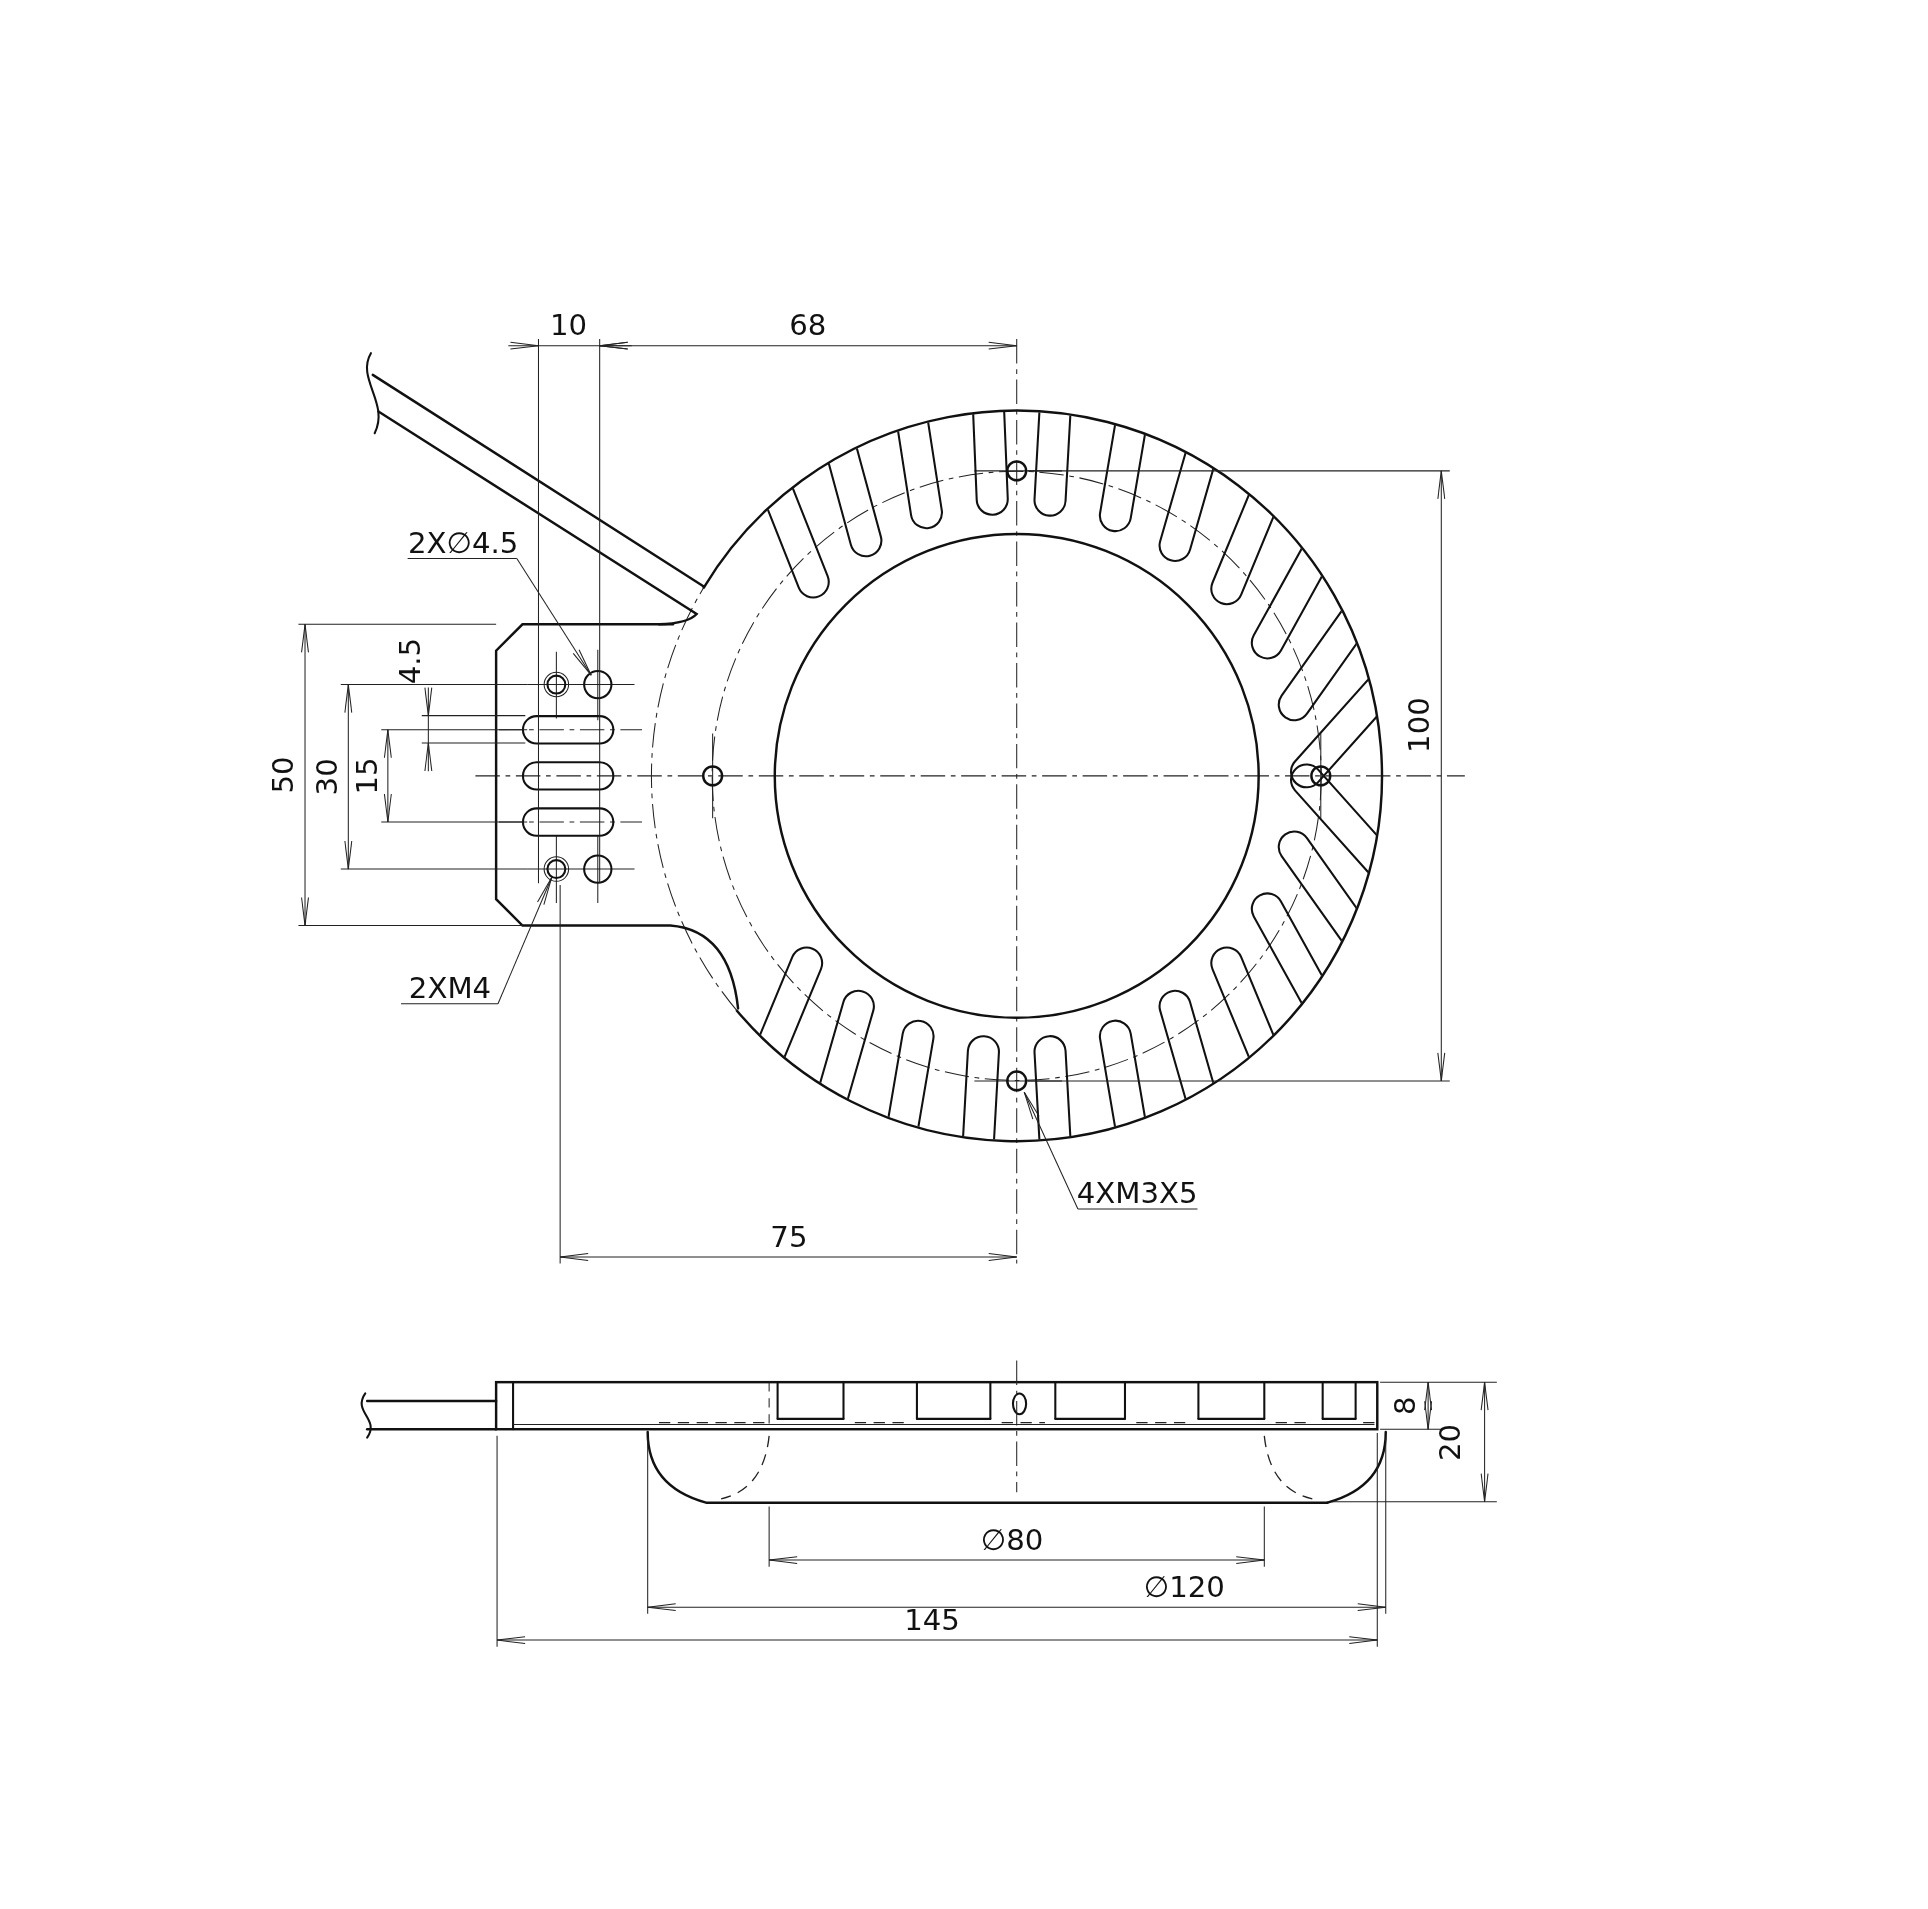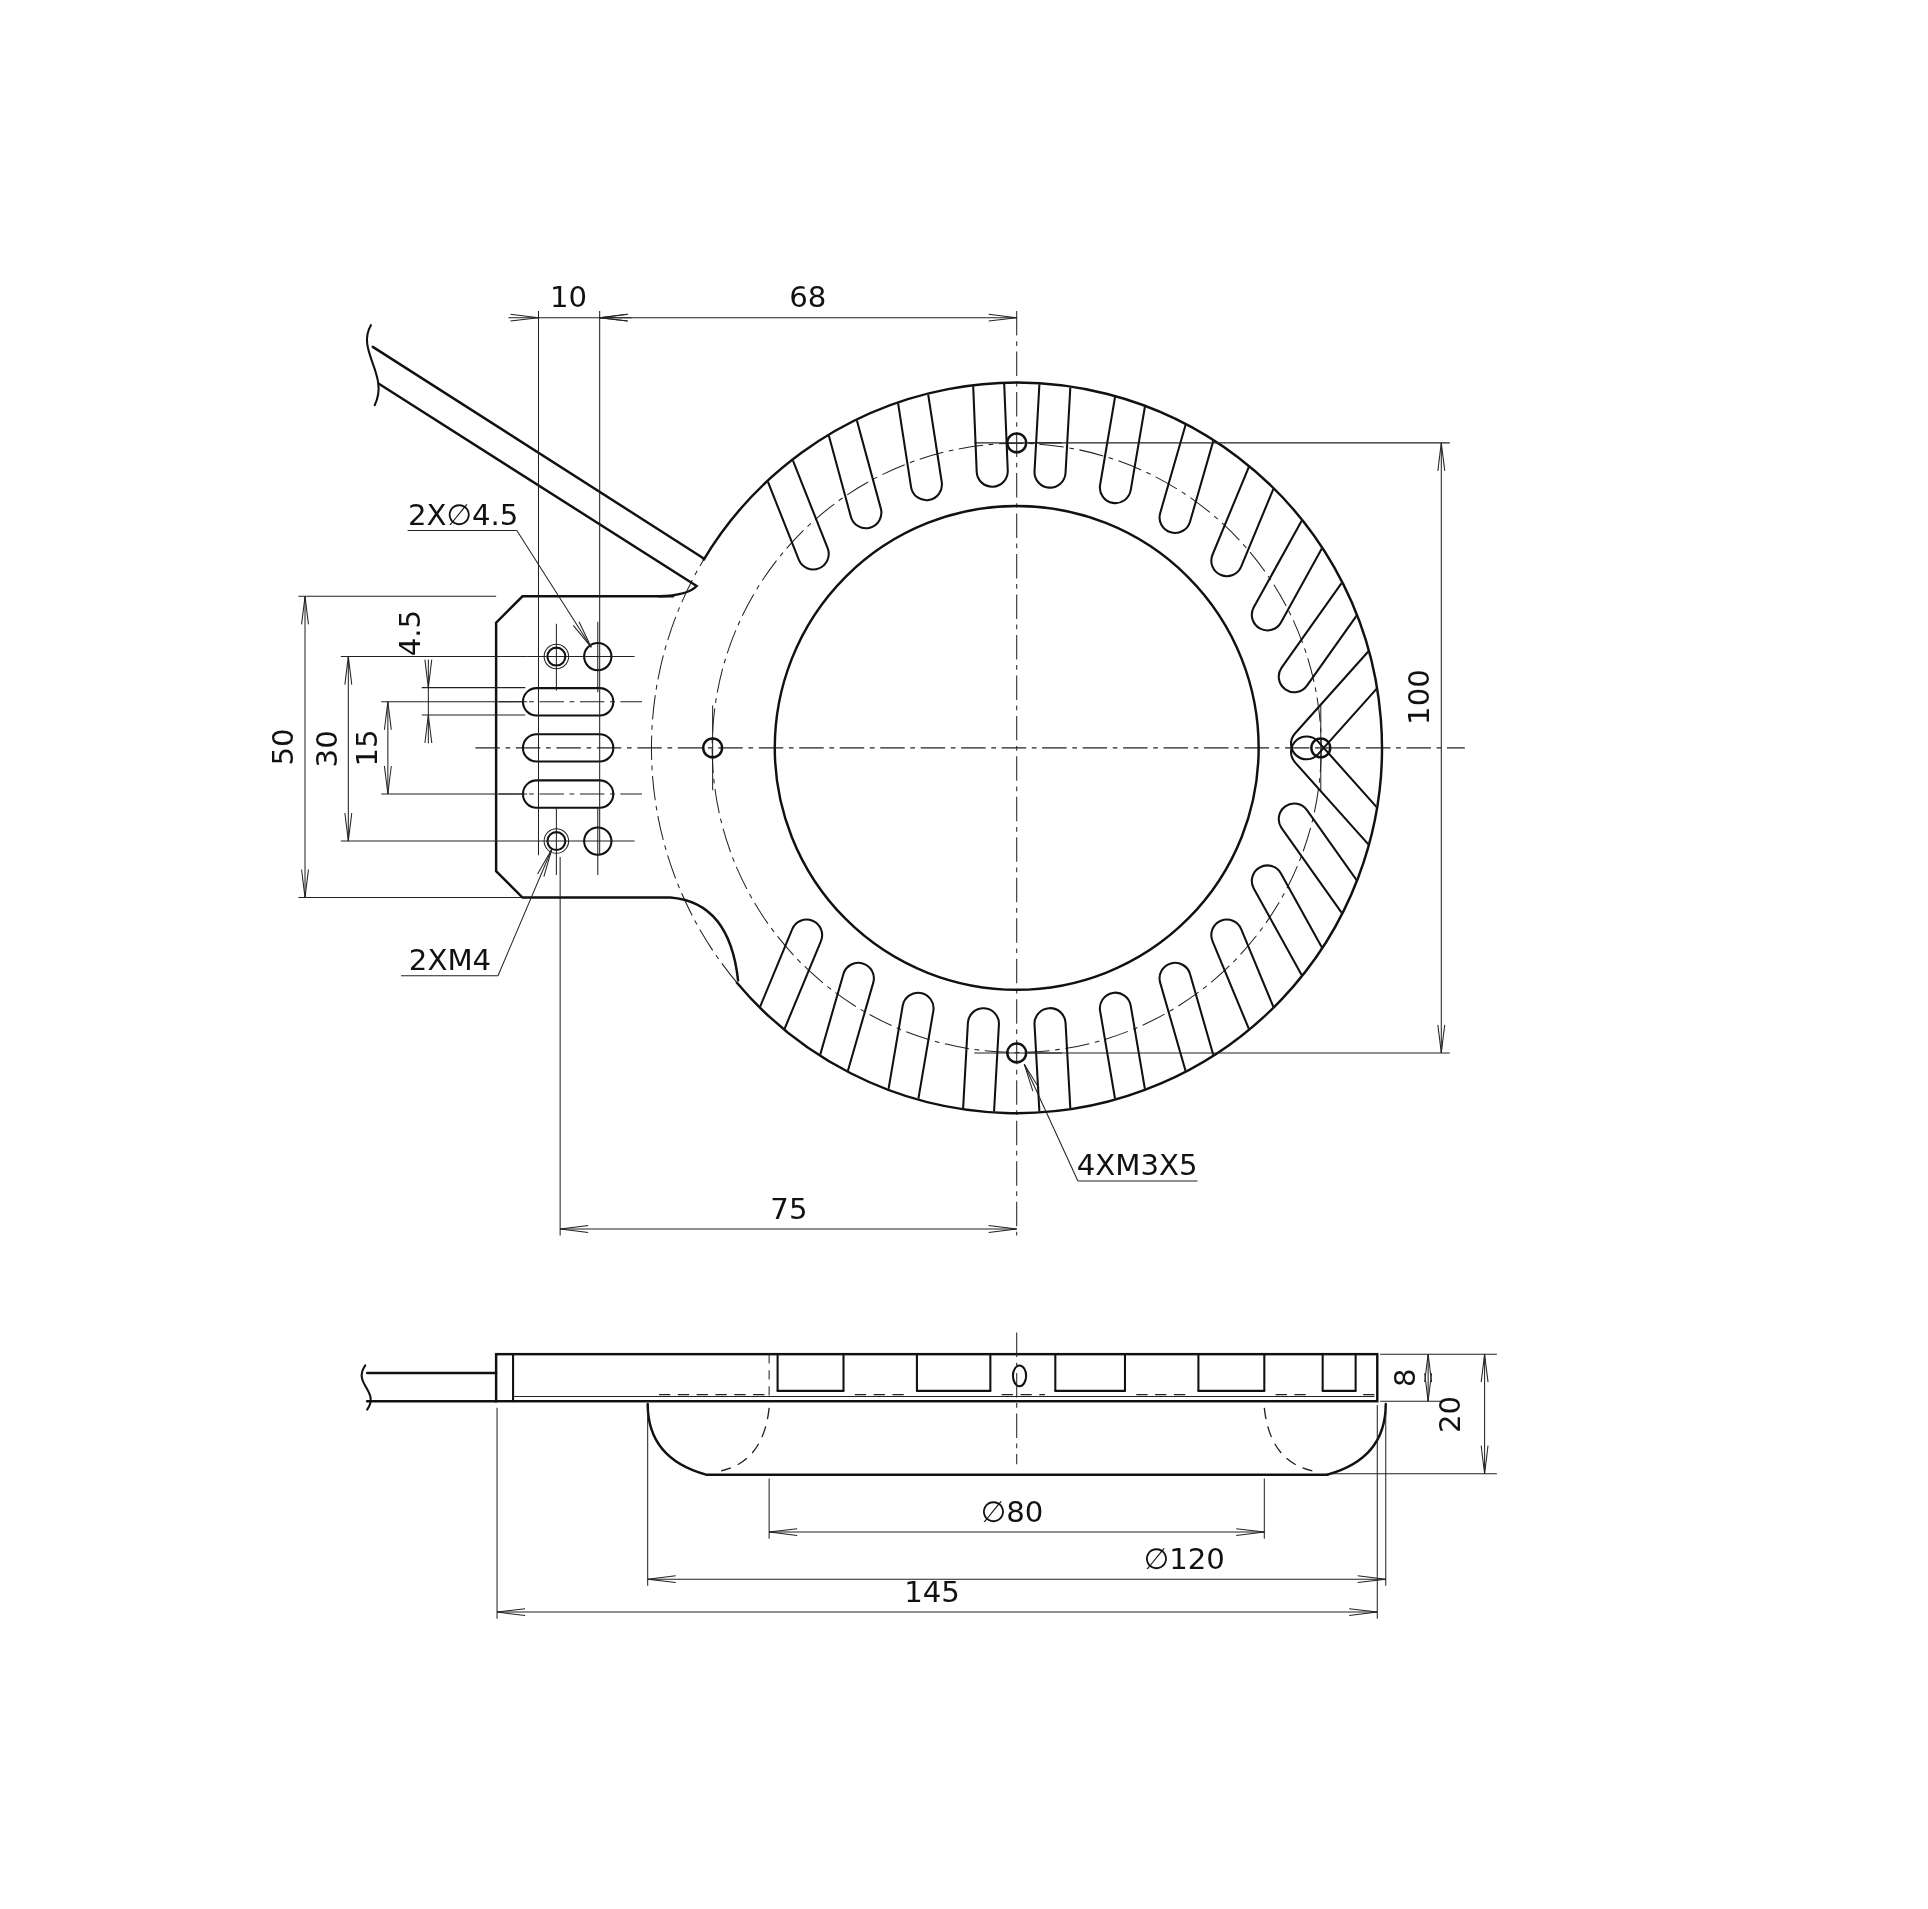--- a/index.html
+++ b/index.html
@@ -1,16 +1,16 @@
 <!DOCTYPE html>
 <html style="font-size:15px"><head>
 <meta charset="utf-8">
 <style>
   html,body{margin:0;padding:0;background:#fff;}
-  #stage{width:1928px;height:1629px;position:relative;background:#fff;}
+  #stage{width:1928px;height:1629px;position:relative;background:#fff;margin-top:28px;}
   svg{display:block;}
   .thick{stroke:#111;stroke-width:2.6;fill:none;stroke-linecap:round;}
   .med{stroke:#111;stroke-width:2.2;fill:none;stroke-linecap:round;}
   .thin{stroke:#222;stroke-width:1.1;fill:none;}
   .cl{stroke:#222;stroke-width:1.1;fill:none;stroke-dasharray:26 6 5 6;}
   .hid{stroke:#222;stroke-width:1.4;fill:none;stroke-dasharray:12 8;}
   .hidthin{stroke:#222;stroke-width:1.1;fill:none;stroke-dasharray:10 7;}
   text{fill:#111;font-family:"DejaVu Sans","Liberation Sans",sans-serif;font-size:31px;}
 </style>
 </head>

